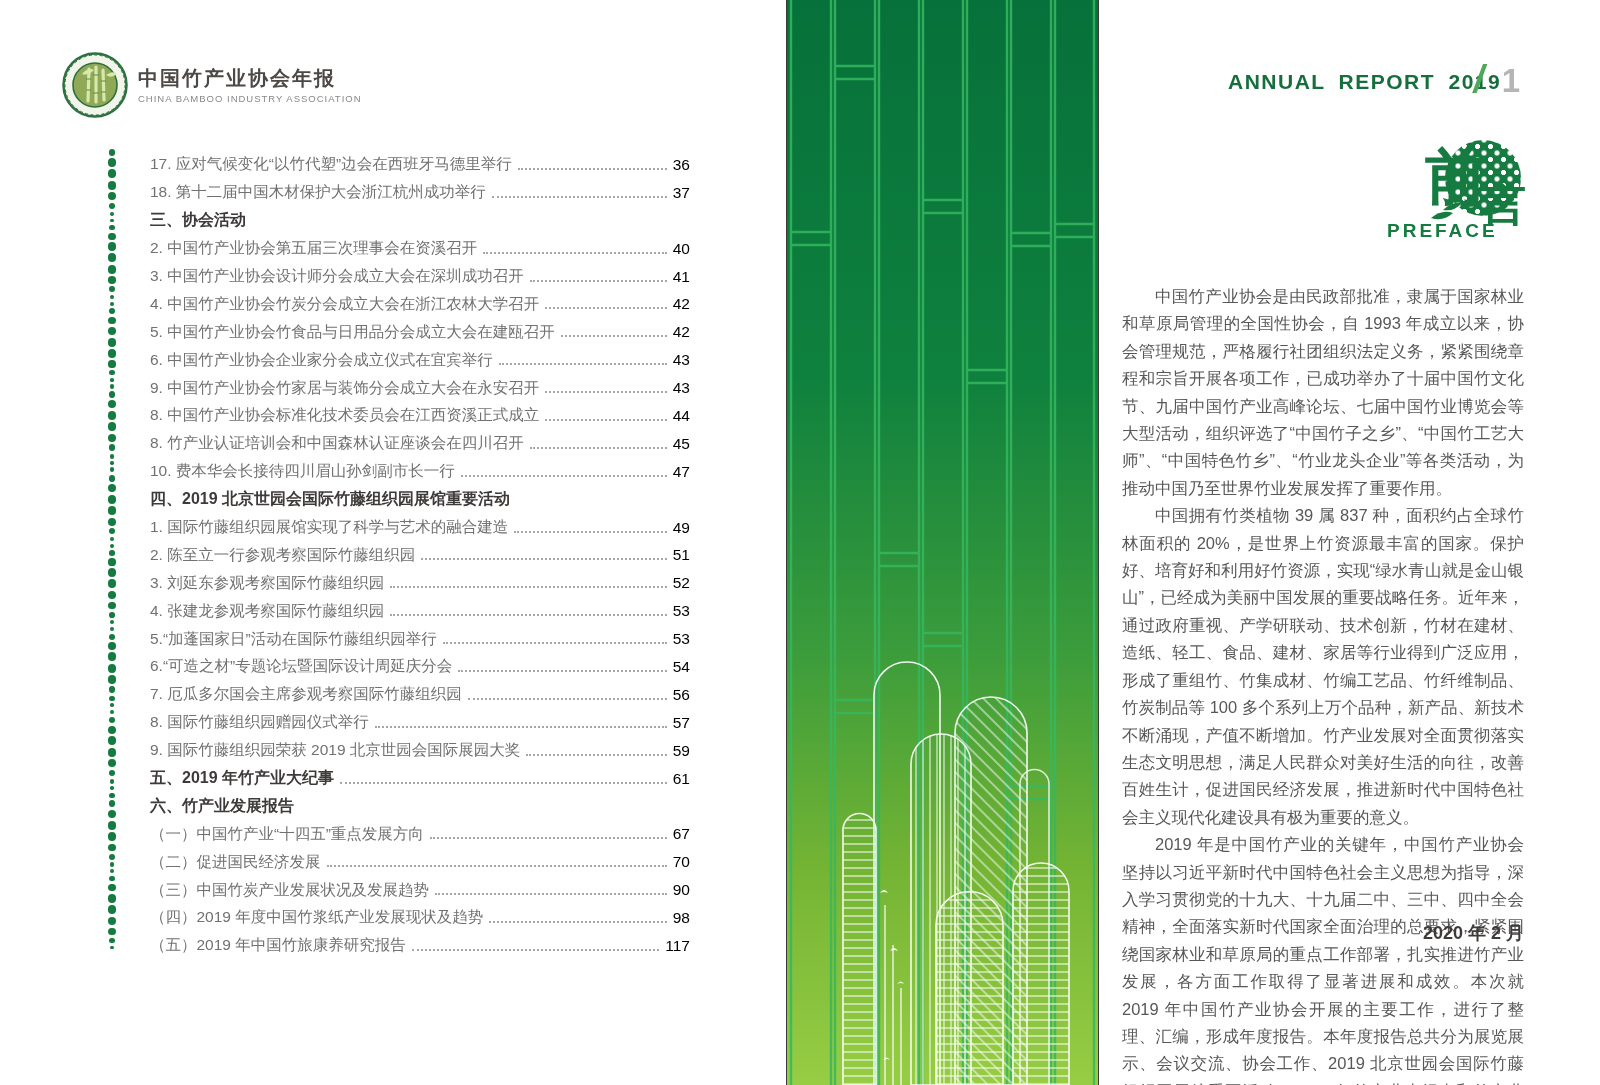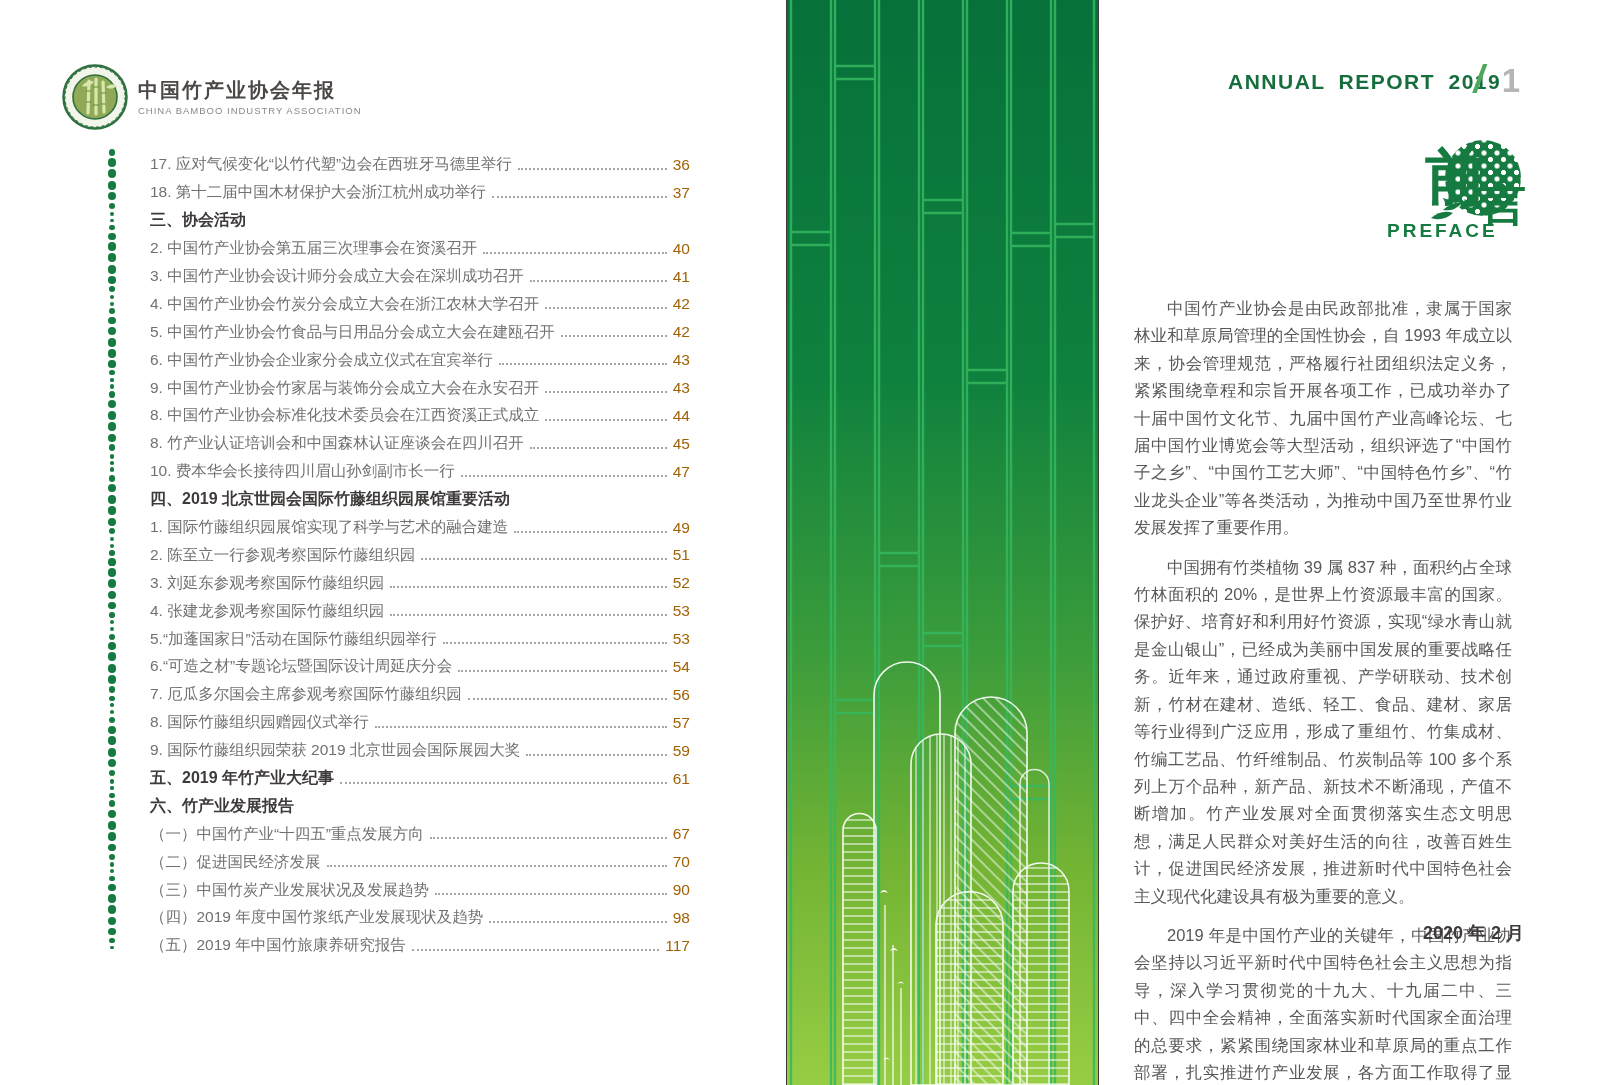--- a/index.html
+++ b/index.html
@@ -1,37 +1,37 @@
 <!DOCTYPE html>
 <html><head>
 <meta charset="utf-8">
 <style>
   html,body{margin:0;padding:0;background:#e8e8e8;}
   .spread{position:relative;width:1600px;height:1085px;background:#ffffff;overflow:hidden;
           font-family:"Liberation Sans","DejaVu Sans",sans-serif;}
 
   
-  .brand{position:absolute;left:62px;top:64px;display:flex;align-items:center;}
+  .brand{position:absolute;left:62px;top:52px;display:flex;align-items:center;}
   .logo{width:66px;height:66px;flex:0 0 66px;}
   .brand-text{margin-left:10px;}
   .brand-title{font-size:20px;font-weight:700;color:#4C4846;letter-spacing:2px;line-height:1.2;}
   .brand-subtitle{font-size:9.5px;color:#8A8886;letter-spacing:1px;margin-top:3px;}
 
   
   .dots-col{position:absolute;left:104px;top:148px;width:16px;height:866px;overflow:hidden;
             display:flex;flex-direction:column;align-items:center;}
   .dots-col .dot{border-radius:50%;background:#157B40;flex:0 0 auto;margin:1.3px 0;}
 
   
   .toc{position:absolute;left:150px;top:151px;width:540px;}
   .toc-row{display:flex;align-items:center;height:27.9px;font-size:15.5px;color:#727171;white-space:nowrap;}
   .toc-row.toc-section{font-weight:700;color:#3E3A39;font-size:16px;}
   .toc-label{flex:0 0 auto;}
   .toc-leader{flex:1 1 auto;border-bottom:2px dotted #A5A6A6;margin:0 6px;transform:translateY(4px);min-width:12px;}
-  .toc-page{flex:0 0 auto;color:#a16207;font-weight:400;font-size:15.5px;}
+  .toc-page{flex:0 0 auto;color:#000000;font-weight:400;font-size:15.5px;}
 
   
   .band{position:absolute;left:786px;top:0;width:311px;height:1085px;border-left:1px solid #3a3a3a;border-right:1px solid #3a3a3a;}
   .band svg{display:block;}
 
   
   .rp-header{position:absolute;left:1228px;top:62px;width:300px;height:46px;}
   .rp-title{position:absolute;left:0;top:8px;font-size:21px;font-weight:700;color:#156E3B;letter-spacing:1.5px;word-spacing:6px;}
   .rp-slash{position:absolute;right:44px;top:-4px;font-size:38px;font-weight:700;color:#4FA75B;font-style:italic;}
   .rp-num{position:absolute;right:8px;top:0;font-size:33px;font-weight:700;color:#B5B5B6;}
@@ -42,21 +42,21 @@
              background-image:radial-gradient(circle,#ffffff 2.2px,rgba(255,255,255,0) 2.9px),
                               radial-gradient(circle,#ffffff 2.2px,rgba(255,255,255,0) 2.9px);
              background-size:13px 13px;background-position:0 0,6.5px 6.5px;}
   .pf-leaves{position:absolute;left:44px;top:52px;width:44px;height:32px;}
   .pf-char1{position:absolute;left:40px;top:6px;font-size:62px;line-height:1;font-weight:700;color:#157B40;}
   .pf-char2{position:absolute;left:96px;top:42px;font-size:45px;line-height:1;font-weight:700;color:#157B40;}
   .pf-en{position:absolute;left:2px;top:80px;font-size:19px;font-weight:700;color:#157B40;letter-spacing:3px;}
 
   .body-text{position:absolute;left:1122px;top:283px;width:402px;font-size:16.5px;line-height:27.4px;
              color:#595757;text-align:justify;}
-  .body-text p{margin:12px;text-indent:2em;}
+  .body-text p{margin:0;text-indent:2em;}
 
   .signature{position:absolute;left:1122px;top:918px;width:402px;text-align:right;
              font-size:18px;font-weight:700;color:#3E3A39;line-height:31px;}
 </style>
 </head>
 <body>
 
 <div class="spread">
 
   <div class="brand">

